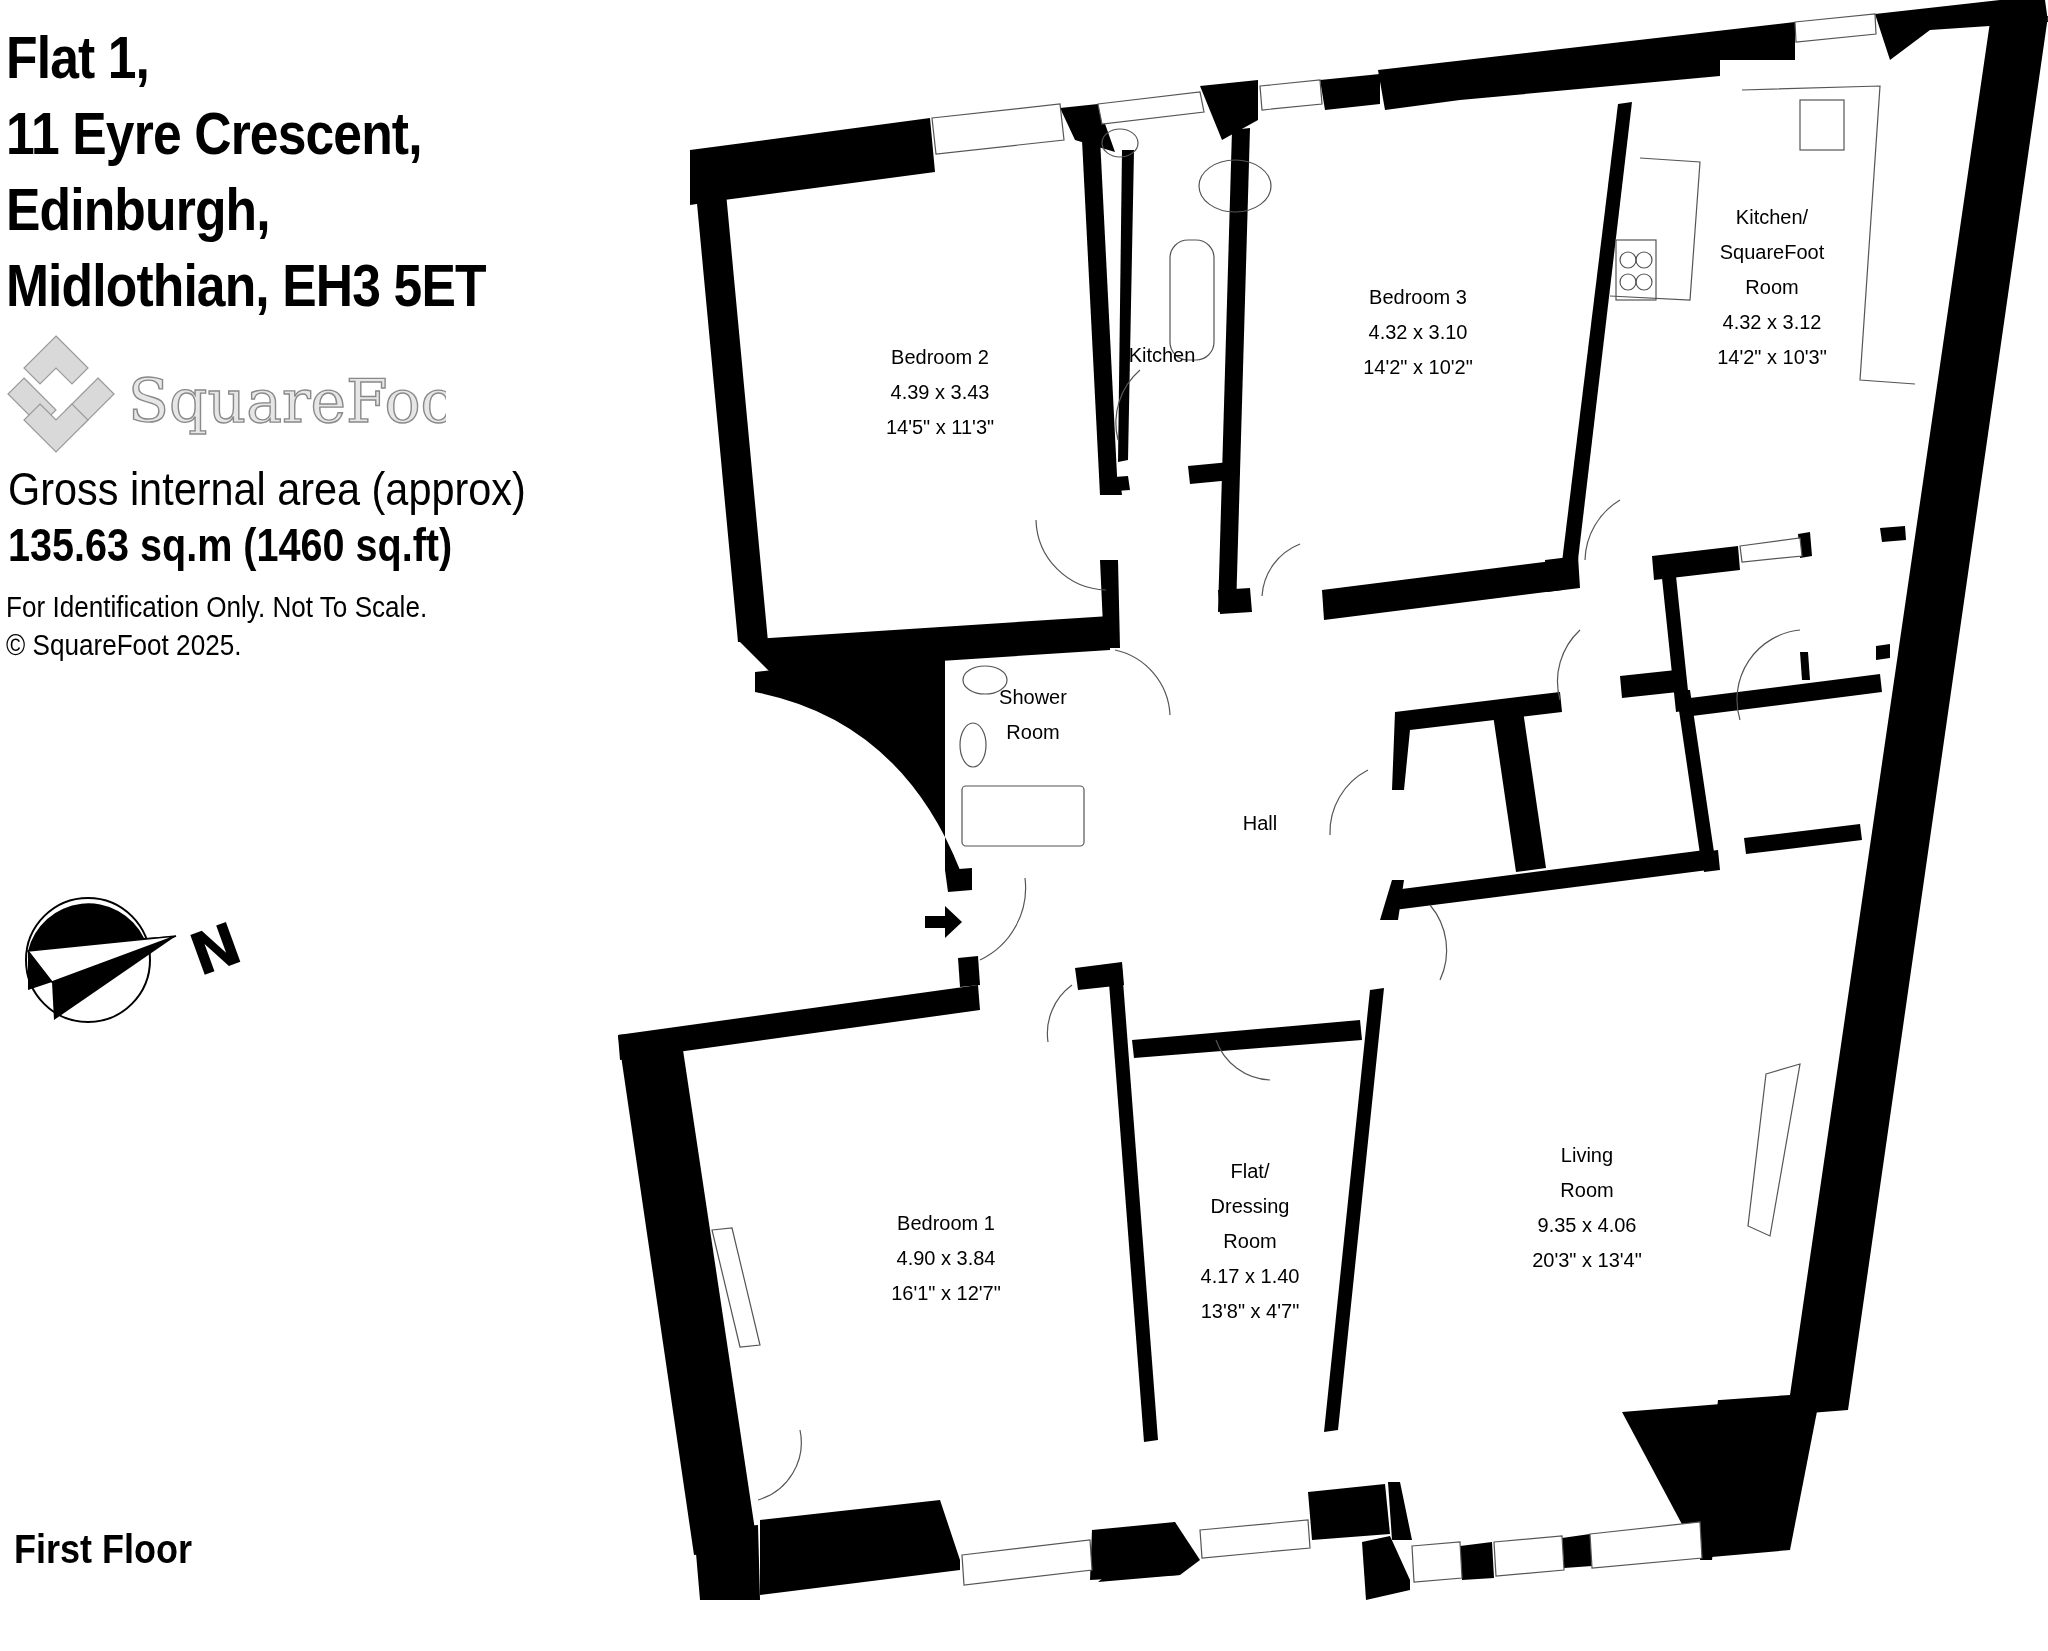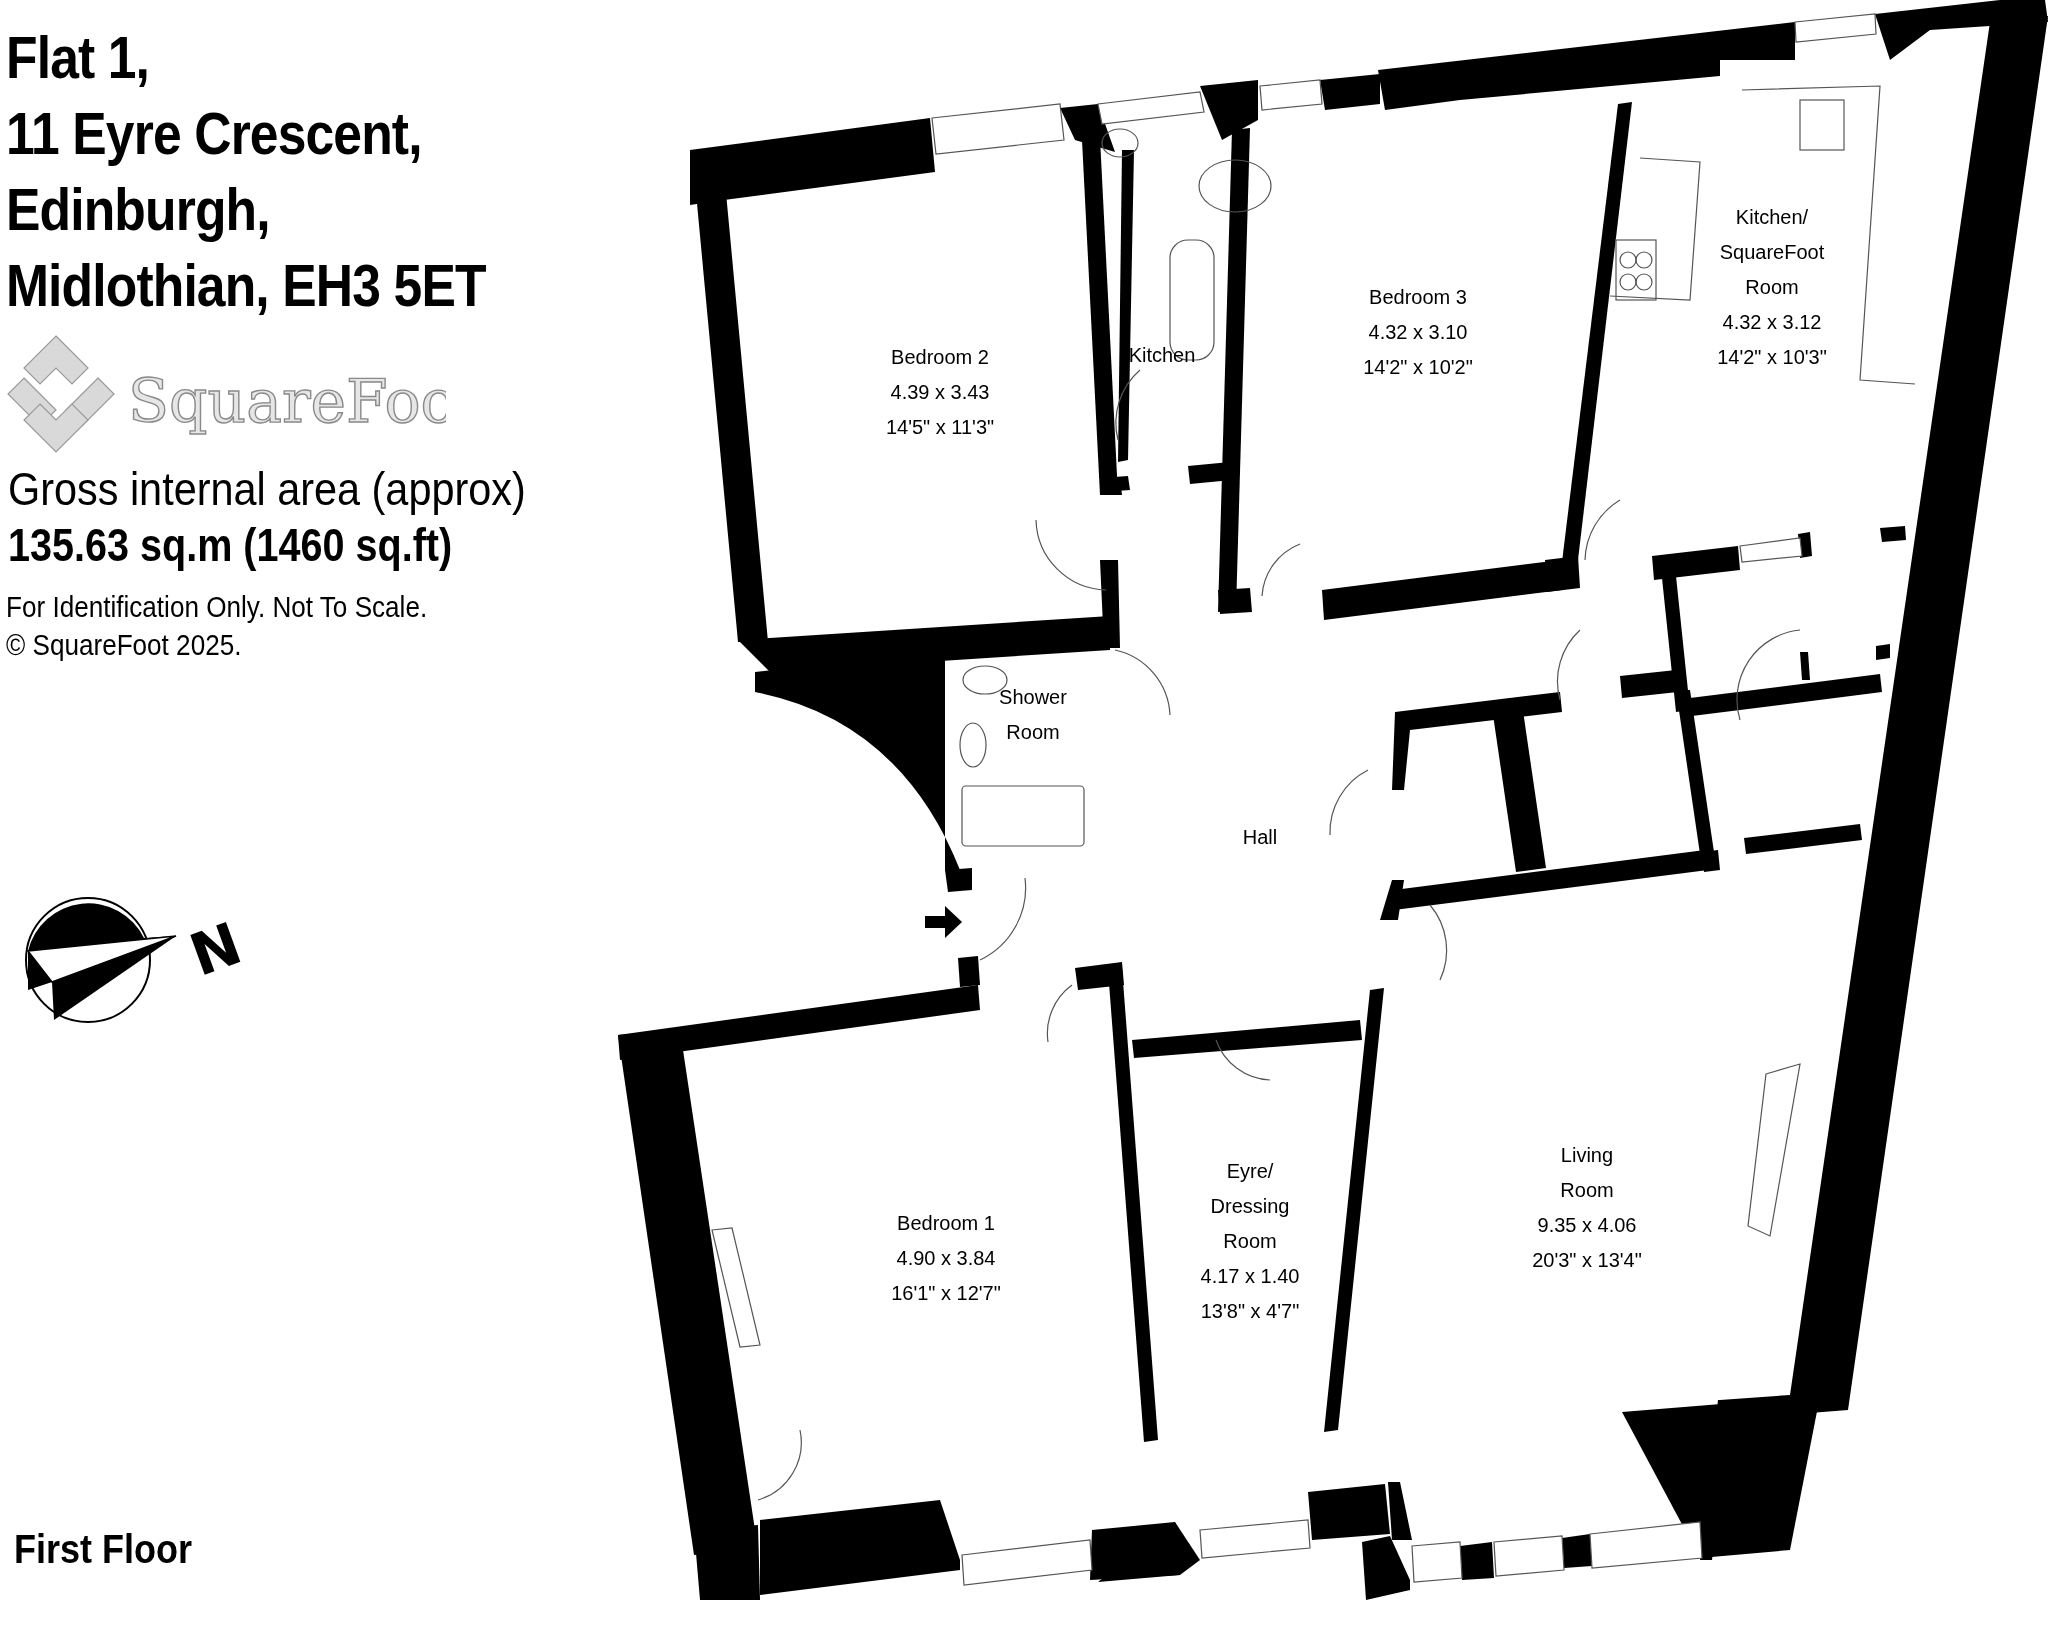--- a/index.html
+++ b/index.html
@@ -207,30 +207,30 @@
   <span>Kitchen/</span>
   <span>SquareFoot</span>
   <span>Room</span>
   <span>4.32 x 3.12</span>
   <span>14'2" x 10'3"</span>
 </div>
 <div class="room" style="left:1033px; top:680px;">
   <span>Shower</span>
   <span>Room</span>
 </div>
-<div class="room" style="left:1260px; top:806px;margin-top:14px;">
+<div class="room" style="left:1260px; top:806px;">
   <span>Hall</span>
 </div>
 <div class="room" style="left:946px; top:1206px;">
   <span>Bedroom 1</span>
   <span>4.90 x 3.84</span>
   <span>16'1" x 12'7"</span>
 </div>
 <div class="room" style="left:1250px; top:1154px;">
-  <span>Eyre/</span>
+  <span>Flat/</span>
   <span>Dressing</span>
   <span>Room</span>
   <span>4.17 x 1.40</span>
   <span>13'8" x 4'7"</span>
 </div>
 <div class="room" style="left:1587px; top:1138px;">
   <span>Living</span>
   <span>Room</span>
   <span>9.35 x 4.06</span>
   <span>20'3" x 13'4"</span>

